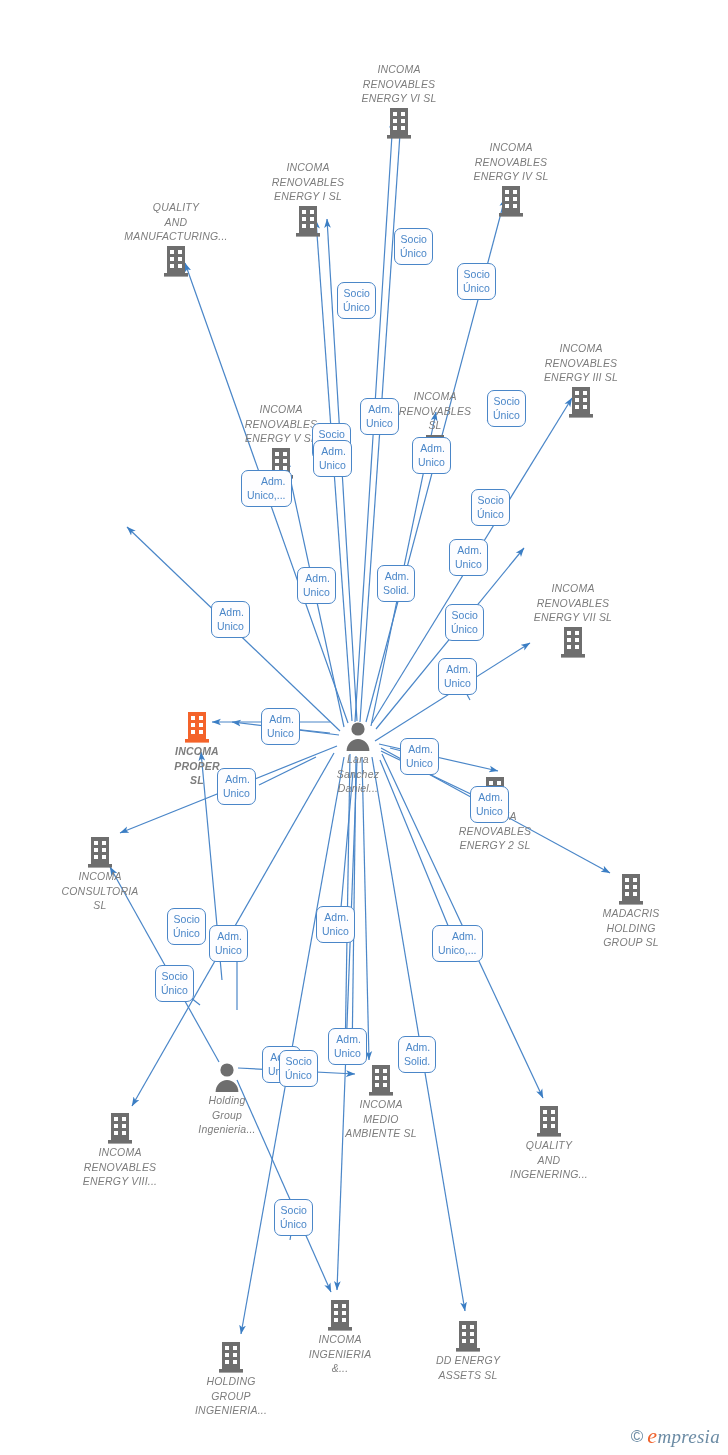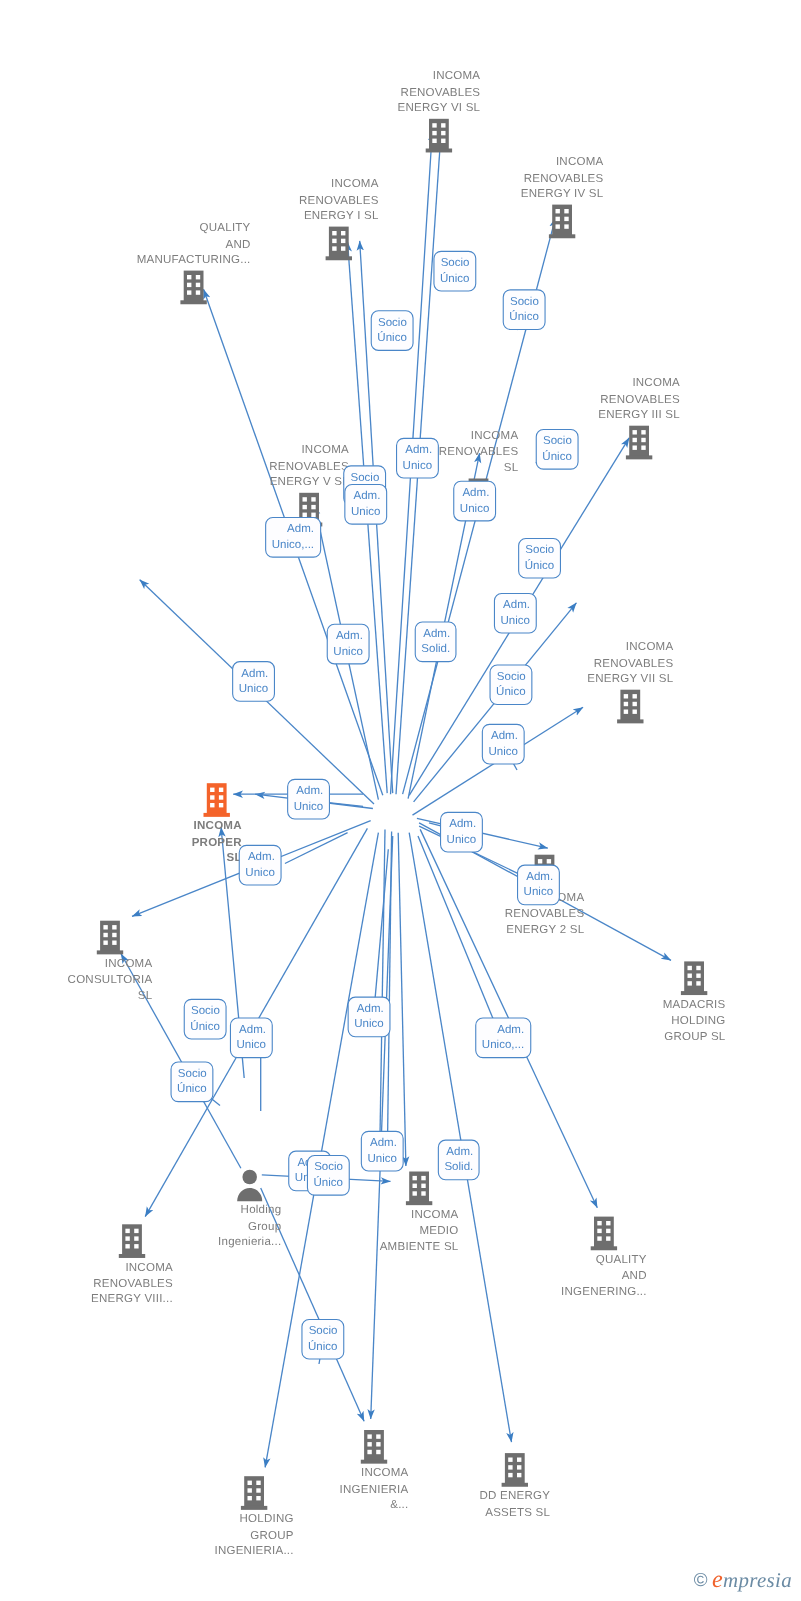--- a/index.html
+++ b/index.html
@@ -3,22 +3,22 @@
 <meta charset="utf-8">
 <style>
   html,body{margin:0;padding:0;background:#ffffff;}
   body{font-family:"Liberation Sans",sans-serif;}
   #canvas{position:relative;width:728px;height:1455px;overflow:hidden;background:#fff;}
   svg.edges{position:absolute;left:0;top:0;width:728px;height:1455px;pointer-events:none;}
 
   .node{position:absolute;display:flex;flex-direction:column;align-items:center;width:120px;margin-left:-60px;}
   .node .icon{display:block;}
   .node .cap{
-     font-size:10.5px;line-height:14.5px;color:#7a7a7a;text-align:right;
-     letter-spacing:.2px;white-space:pre-line;font-weight:400;
+     font-size:10.5px;line-height:14.5px;color:#7a7a7a;text-align:center;
+     letter-spacing:.2px;white-space:pre-line;font-weight:400;font-style:italic;
   }
   .node.company .cap{color:#7d7d7d;}
   .node.focal .cap{color:#7d7d7d;font-weight:700;}
   .node.person .cap{color:#7d7d7d;}
   .node.above .cap{order:-1;}
 
   
   .chip{
     position:absolute;background:#fdfdff;border:1px solid #4a86c8;border-radius:7px;
     color:#4a86c8;font-size:10.5px;line-height:14px;text-align:right;
@@ -275,20 +275,31 @@
           <rect x="16" y="13" width="4" height="4"></rect>
           <rect x="8" y="20" width="4" height="4"></rect>
           <rect x="16" y="20" width="4" height="4"></rect>
         </g>
       </svg>
     <span class="cap">INCOMA
 PROPER
 SL</span>
   </div>
 
+  <div class="node person" style="left:358px;top:720px;">
+    <svg class="icon" width="32" height="32" viewBox="0 0 32 32">
+        <g fill="#6e6e6e">
+          <circle cx="16" cy="9" r="6.6"></circle>
+          <path d="M4.6 31c0-7 5.2-12 11.4-12s11.4 5 11.4 12z"></path>
+        </g>
+      </svg>
+    <span class="cap">Lara
+Sanchez
+Daniel...</span>
+  </div>
 
   <div class="node company" style="left:495px;top:775px;">
     <svg class="icon" width="28" height="34" viewBox="0 0 28 34">
         <g fill="#6e6e6e">
           <rect x="5" y="2" width="18" height="28"></rect>
           <rect x="2" y="29" width="24" height="3.6"></rect>
         </g>
         <g fill="#fff">
           <rect x="8" y="6" width="4" height="4"></rect>
           <rect x="16" y="6" width="4" height="4"></rect>

